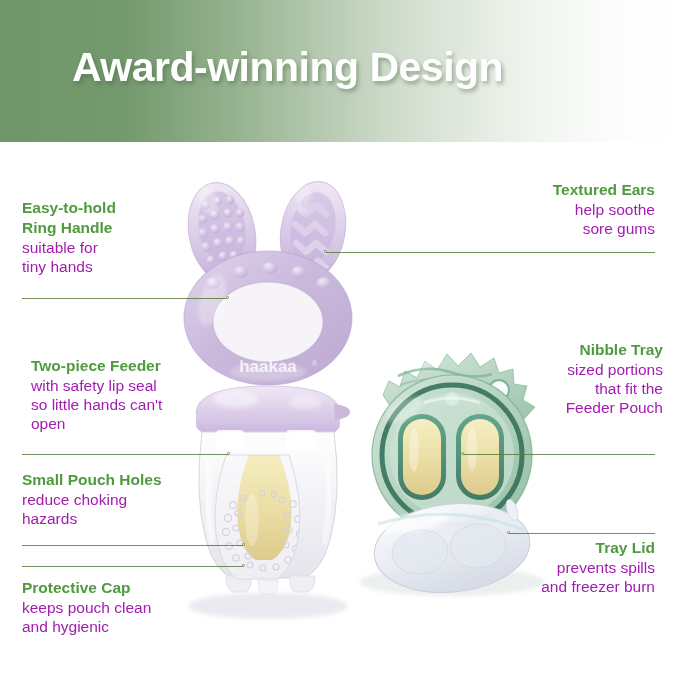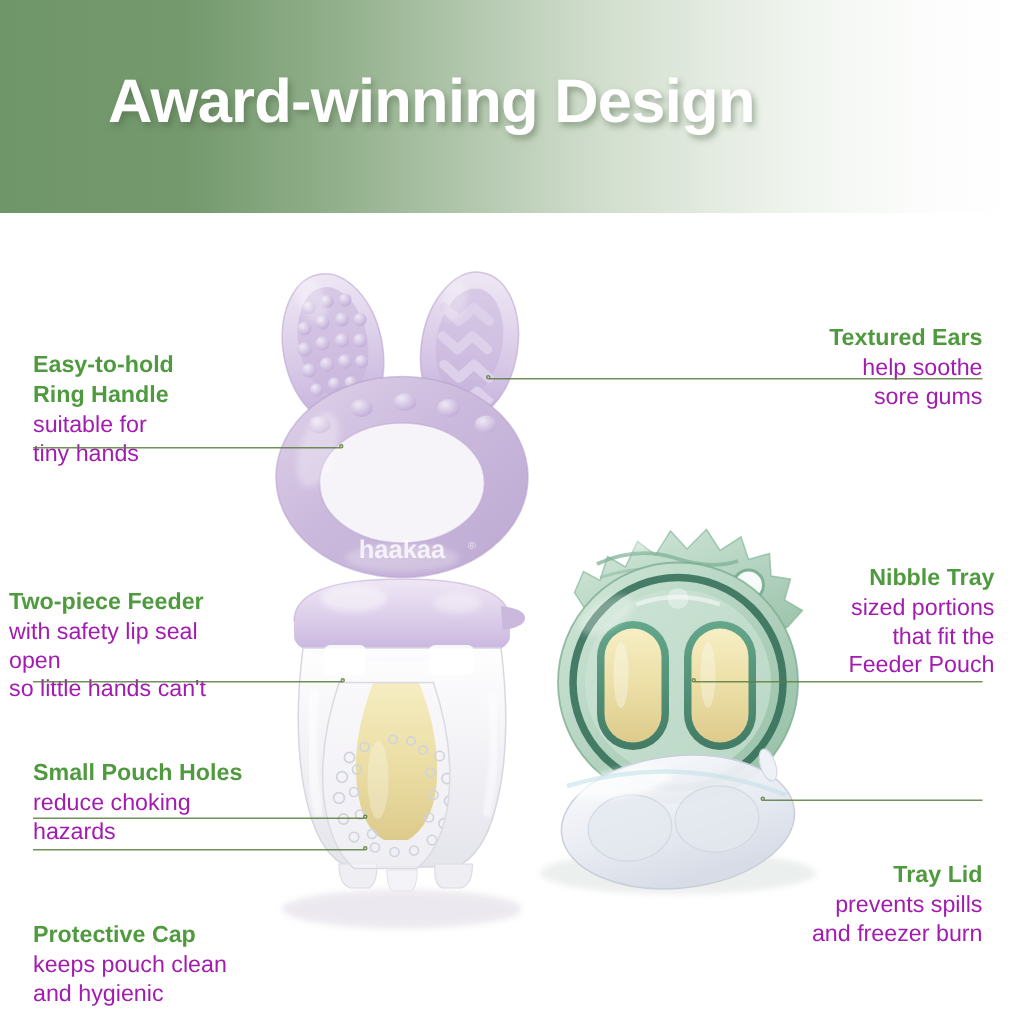--- a/index.html
+++ b/index.html
@@ -49,21 +49,20 @@
     color: #ffffff;
     letter-spacing: -0.5px;
     text-shadow: 2px 3px 4px rgba(70,95,65,0.45);
     white-space: nowrap;
   }
 
   
   .callout {
     position: absolute;
     line-height: 1.23;
-    margin-top: 36px;
   }
   .callout.left  { text-align: left; }
   .callout.right { text-align: right; }
   .callout .c-title {
     display: block;
     font-size: 15.5px;
     font-weight: bold;
     color: #4f9a3e;
     margin-bottom: 1px;
   }
@@ -349,25 +348,25 @@
   <div class="callout left" style="left:22px; top:198px;">
     <span class="c-title">Easy-to-hold</span>
     <span class="c-title">Ring Handle</span>
     <span class="c-body">suitable for</span>
     <span class="c-body">tiny hands</span>
   </div>
   <div class="conn dot-right" style="left:22px; top:298px; width:205px;">
     <span class="dot"></span>
   </div>
 
-  <div class="callout left" style="left:6px; top:356px;">
+  <div class="callout left" style="left:31px; top:356px;">
     <span class="c-title">Two-piece Feeder</span>
     <span class="c-body">with safety lip seal</span>
+    <span class="c-body">so little hands can't</span>
     <span class="c-body">open</span>
-    <span class="c-body">so little hands can't</span>
   </div>
   <div class="conn dot-right" style="left:22px; top:454px; width:206px;">
     <span class="dot"></span>
   </div>
 
   <div class="callout left" style="left:22px; top:470px;">
     <span class="c-title">Small Pouch Holes</span>
     <span class="c-body">reduce choking</span>
     <span class="c-body">hazards</span>
   </div>

